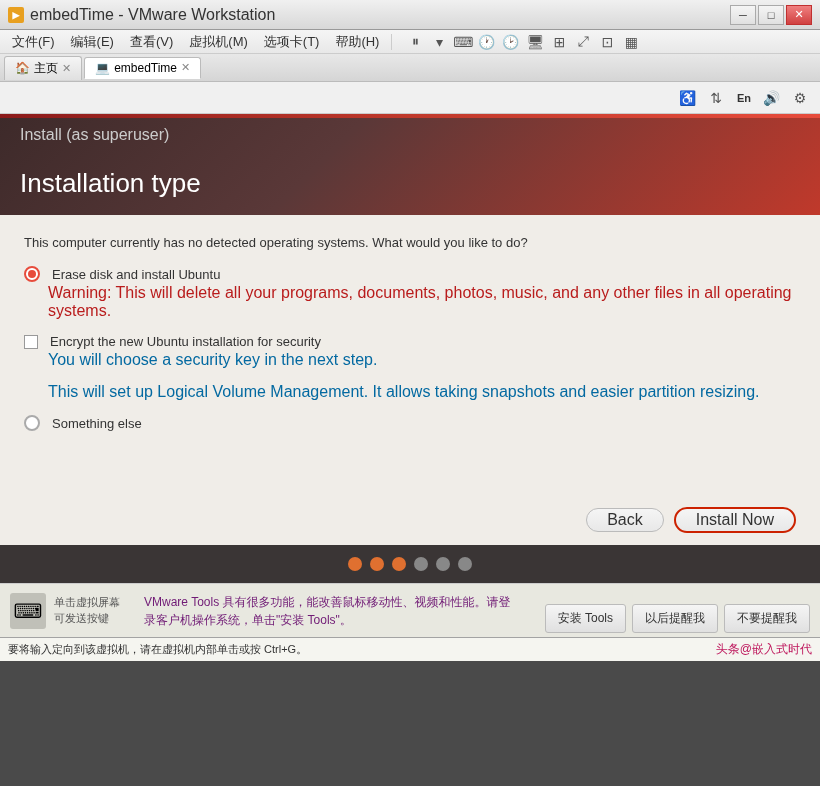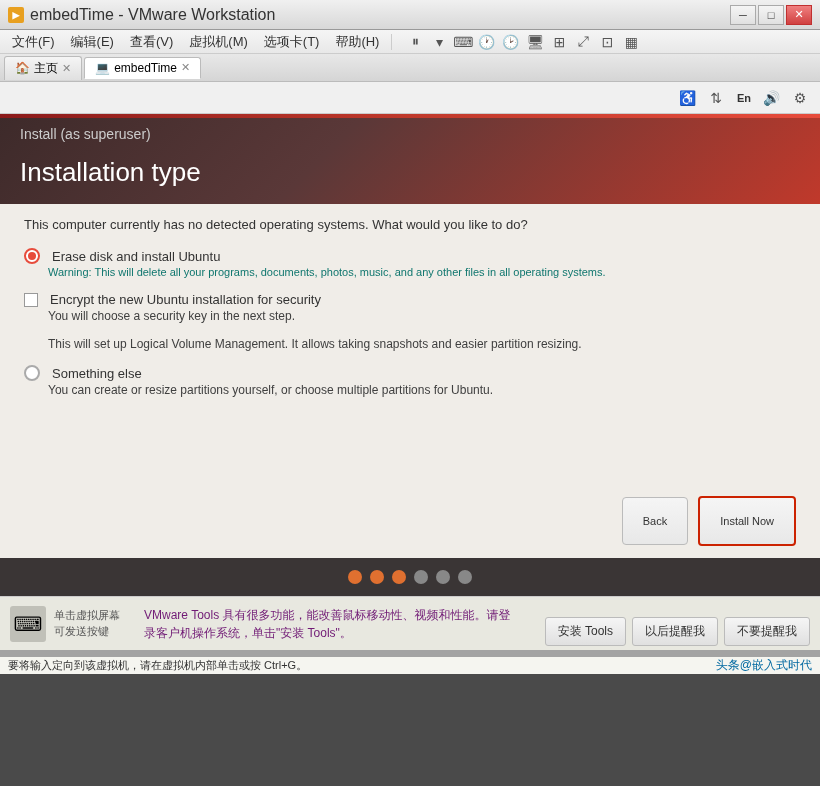--- a/index.html
+++ b/index.html
@@ -61,62 +61,62 @@
     .installer-header {
       background: linear-gradient(135deg, #3d2a2a 0%, #5a3838 40%, #c0392b 100%);
       padding: 12px 20px 16px 20px;
       position: relative;
     }
     .installer-header::before {
       content: '';
       position: absolute; top: 0; left: 0; right: 0; height: 4px;
       background: linear-gradient(to right, #8B1a1a, #c0392b, #e74c3c);
     }
-    .installer-subtitle { font-size: 14px; color: #ccc; margin-bottom: 15px; }
+    .installer-subtitle { font-size: 16px; color: #ccc; margin-bottom: 24px; }
     .installer-title { font-size: 26px; color: white; font-weight: 300; }
 
     
     .installer-content {
-      padding: 13px 24px;
+      padding: 20px 24px;
       background: #f0ede8;
       min-height: 280px;
     }
     .content-question { font-size: 13px; color: #333; margin-bottom: 16px; }
 
     
     .option-group { display: flex; flex-direction: column; gap: 14px; }
     .option-item { display: flex; flex-direction: column; gap: 2px; }
     .option-main { display: flex; align-items: center; gap: 12px; }
     .radio-btn {
       width: 16px; height: 16px; border-radius: 50%;
       border: 2px solid #999; background: white;
       display: flex; align-items: center; justify-content: center;
       cursor: pointer; flex-shrink: 0;
     }
     .radio-btn.selected { border-color: #e74c3c; }
     .radio-btn.selected::after { content: ''; width: 8px; height: 8px; background: #e74c3c; border-radius: 50%; }
     .radio-btn.unchecked { border-color: #aaa; }
     .option-label { font-size: 13px; color: #333; cursor: pointer; }
-    .option-desc { margin-left: 24px; font-size: 12px; color: #404040; }
-    .option-warning { margin-left: 24px; font-size: 11px; color: #0f766e; }
+    .option-desc { margin-left: 24px; font-size: 16px; color: #0369a1; }
+    .option-warning { margin-left: 24px; font-size: 16px; color: #b91c1c; }
     .checkbox-btn {
       width: 14px; height: 14px; border: 1px solid #999; background: white;
       display: flex; align-items: center; justify-content: center;
       cursor: pointer; flex-shrink: 0;
     }
 
     
     .installer-buttons {
       display: flex; justify-content: flex-end; align-items: center;
       padding: 12px 24px; gap: 10px;
       background: #f0ede8;
     }
     .btn {
-      padding: 17px 20px; font-size: 11px; cursor: pointer;
-      border-radius: 4px; border: 1px solid #bbb;
+      padding: 2px 20px; font-size: 16px; cursor: pointer;
+      border-radius: 15px; border: 1px solid #bbb;
     }
     .btn-back { background: linear-gradient(to bottom, #f5f5f5, #e8e8e8); color: #333; }
     .btn-install {
       background: linear-gradient(to bottom, #f5f5f5, #e8e8e8);
       color: #333; border: 2px solid #cc2200;
       font-weight: normal;
     }
 
     
     .progress-dots {
@@ -137,21 +137,21 @@
       height: 54px;
     }
     .vmtools-icon { width: 36px; height: 36px; background: #c0c0b8; border-radius: 3px; display: flex; align-items: center; justify-content: center; font-size: 20px; flex-shrink: 0; }
     .vmtools-text { flex: 1; font-size: 12px; color: #701a75; line-height: 1.5; }
     .vmtools-btns { display: flex; gap: 6px; flex-shrink: 0; }
     .vmtools-btn { padding: 5px 12px; font-size: 12px; background: linear-gradient(to bottom, #f5f5f5, #e0e0e0); border: 1px solid #bbb; border-radius: 3px; cursor: pointer; color: #333; margin-top: 16px; }
 
     
     .status-bar {
       display: flex; align-items: center;
-      background: #f5f5f0; border-top: 7px solid #a3a3a3;
+      background: #f5f5f0; border-top: 1px solid #a3a3a3;
       padding: 3px 8px; height: 24px;
     }
     .status-text { font-size: 11px; color: #333; flex: 1; }
     .status-icons { display: flex; gap: 4px; align-items: center; }
     .status-icon { font-size: 16px; }
   </style>
 </head>
 <body>
 
 <div class="title-bar">
@@ -239,21 +239,20 @@
 
       <div class="option-item">
         <div class="option-desc">This will set up Logical Volume Management. It allows taking snapshots and easier partition resizing.</div>
       </div>
 
       <div class="option-item">
         <div class="option-main">
           <div class="radio-btn unchecked"></div>
           <span class="option-label">Something else</span>
         </div>
-        <div class="option-desc">You can create or resize partitions yourself, or choose multiple partitions for Ubuntu.</div>
       </div>
 
     </div>
   </div>
 
   <div class="installer-buttons">
     <button class="btn btn-back">Back</button>
     <button class="btn btn-install">Install Now</button>
   </div>
 
@@ -281,15 +280,15 @@
   <div class="vmtools-btns">
     <button class="vmtools-btn">安装 Tools</button>
     <button class="vmtools-btn">以后提醒我</button>
     <button class="vmtools-btn">不要提醒我</button>
   </div>
 </div>
 
 <div class="status-bar">
   <span class="status-text">要将输入定向到该虚拟机，请在虚拟机内部单击或按 Ctrl+G。</span>
   <div class="status-icons">
-    <span class="status-icon" style="font-size:12px; color:#0369a1;">头条@嵌入式时代</span>
+    <span class="status-icon" style="font-size:12px; color:#be185d;">头条@嵌入式时代</span>
   </div>
 </div>
 
 </body></html>

